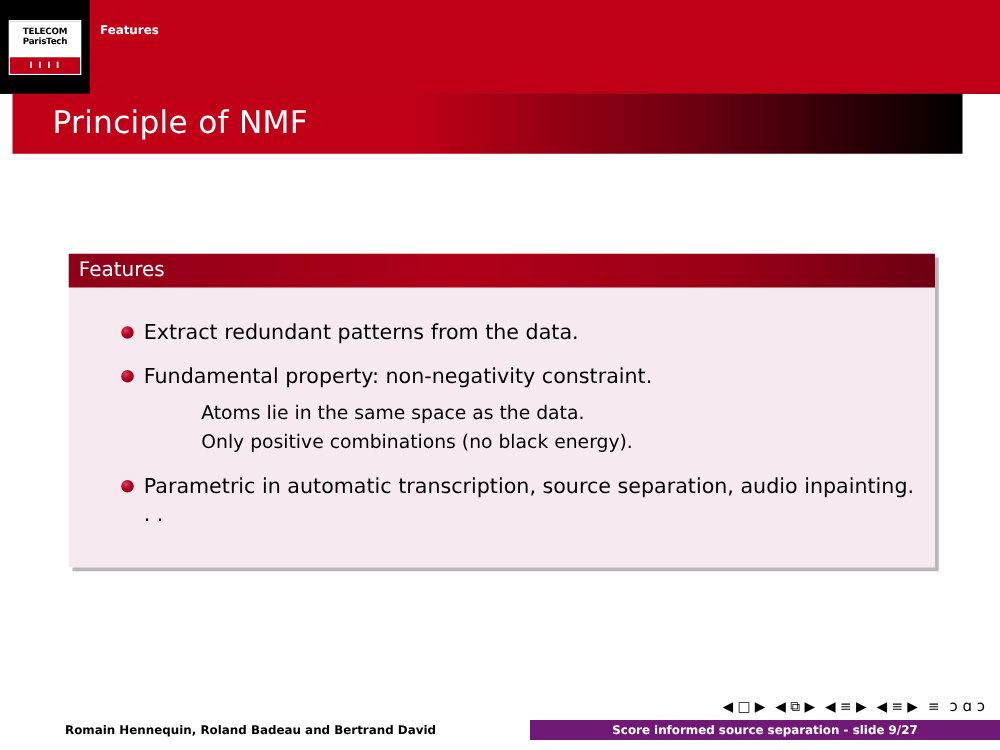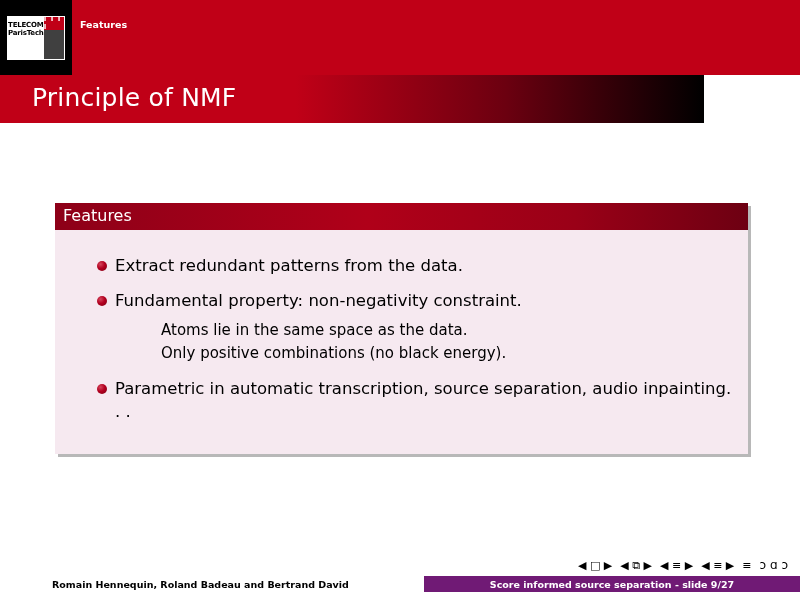--- a/index.html
+++ b/index.html
@@ -38,21 +38,21 @@
     justify-content: center;
     background: #000000;
     flex: 0 0 auto;
   }
   .logo {
     width: 58px;
     height: 44px;
     background: #404040;
     border: 1px solid #ffffff;
     display: flex;
-    flex-direction: row;
+    flex-direction: column;
     box-sizing: border-box;
   }
   .logo-top {
     flex: 1 1 auto;
     background: #ffffff;
     color: #000000;
     font-size: 7px;
     font-weight: bold;
     line-height: 8px;
     text-align: center;
@@ -98,22 +98,22 @@
     color: #f3c3c8;
   }
   .nav-right .sub-item.active {
     color: #ffffff;
     font-weight: bold;
   }
 
   
   .title-bar {
     position: absolute;
-    left: 0; top: 75px;
-    width: 704px;
+    left: 10px; top: 75px;
+    width: 760px;
     height: 48px;
     background: linear-gradient(to right, #c00017 0%, #c00017 42%, #6b0010 72%, #000000 100%);
   }
   .title-bar .title {
     position: absolute;
     left: 32px;
     top: 8px;
     color: #ffffff;
     font-size: 25px;
     font-weight: normal;

